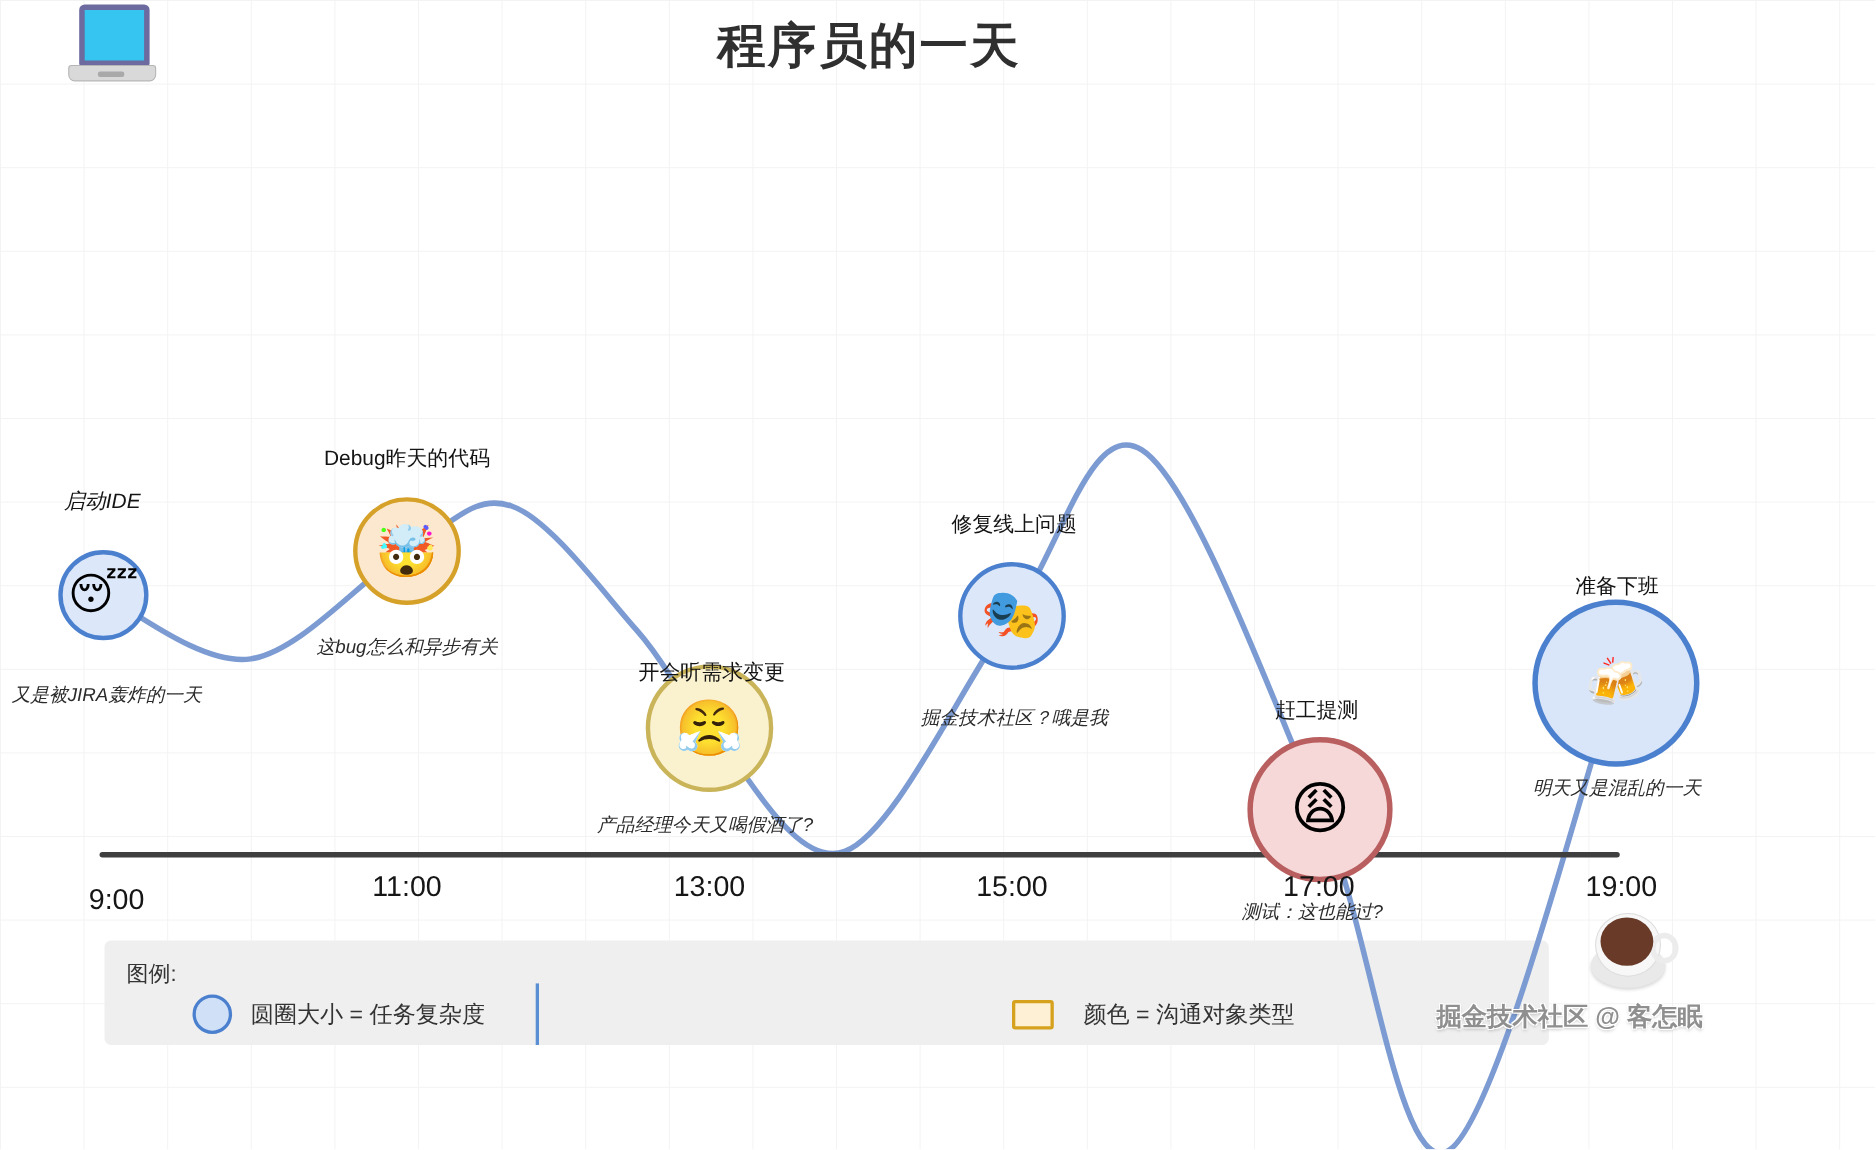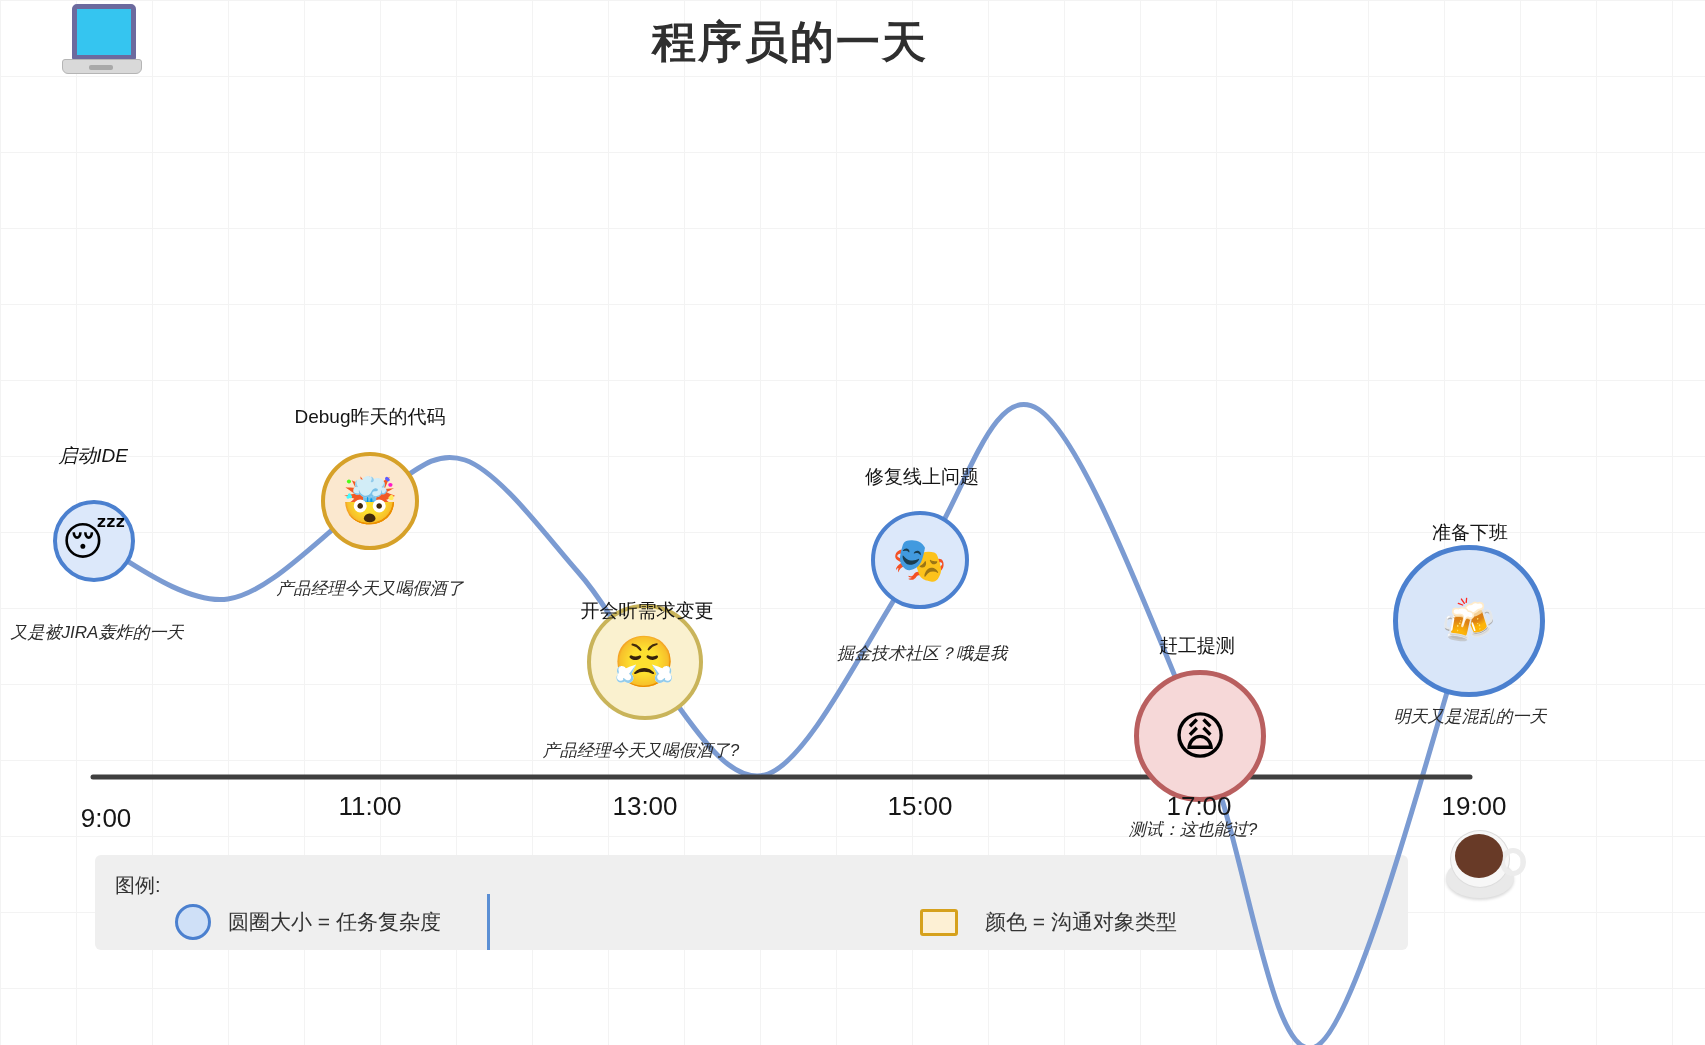--- a/index.html
+++ b/index.html
@@ -63,21 +63,21 @@
   <div id="events-layer">
       <div class="event-circle" style="left: 53px; top: 500px; width: 82px; height: 82px; border: 4px solid rgb(75, 128, 207); background: rgb(220, 232, 250);">
         <div class="event-emoji" style="font-size: 40px;">😴</div>
       </div>
       <div class="event-label" style="left: 93px; top: 456px; font-style: italic;">启动IDE</div>
       <div class="event-caption" style="left: 97px; top: 632px;">又是被JIRA轰炸的一天</div>
       <div class="event-circle" style="left: 321px; top: 452px; width: 98px; height: 98px; border: 4px solid rgb(214, 161, 41); background: rgb(251, 232, 207);">
         <div class="event-emoji" style="font-size: 46px;">🤯</div>
       </div>
       <div class="event-label" style="left: 370px; top: 417px;">Debug昨天的代码</div>
-      <div class="event-caption" style="left: 370px; top: 588px;">产品经理今天又喝假酒了</div>
+      <div class="event-caption" style="left: 370px; top: 588px;">这bug怎么和异步有关</div>
       <div class="event-circle" style="left: 587px; top: 604px; width: 116px; height: 116px; border: 4px solid rgb(201, 180, 90); background: rgb(250, 241, 207);">
         <div class="event-emoji" style="font-size: 50px;">😤</div>
       </div>
       <div class="event-label" style="left: 647px; top: 575px; margin-top: 36px;">开会听需求变更</div>
       <div class="event-caption" style="left: 641px; top: 750px;">产品经理今天又喝假酒了?</div>
       <div class="event-circle" style="left: 871px; top: 511px; width: 98px; height: 98px; border: 4px solid rgb(75, 128, 207); background: rgb(220, 232, 250);">
         <div class="event-emoji" style="font-size: 44px;">🎭</div>
       </div>
       <div class="event-label" style="left: 922px; top: 477px;">修复线上问题</div>
       <div class="event-caption" style="left: 922px; top: 653px;">掘金技术社区？哦是我</div>
@@ -105,14 +105,15 @@
   <div id="legend-divider" class="abs"></div>
   <div id="legend-square" class="abs" style="border: 3px solid rgb(214, 161, 28); background: rgb(253, 240, 212);"></div>
   <div class="abs legend-text" style="left:985px;top:922px;">颜色 = 沟通对象类型</div>
 
   <div id="coffee" class="abs">
     <div class="saucer"></div>
     <div class="cup"></div>
     <div class="handle"></div>
     <div class="brew"></div>
   </div>
+  <div id="attribution" class="abs center">掘金技术社区 @ 客怎眠</div>
 
 </div>
 
 </body></html>

